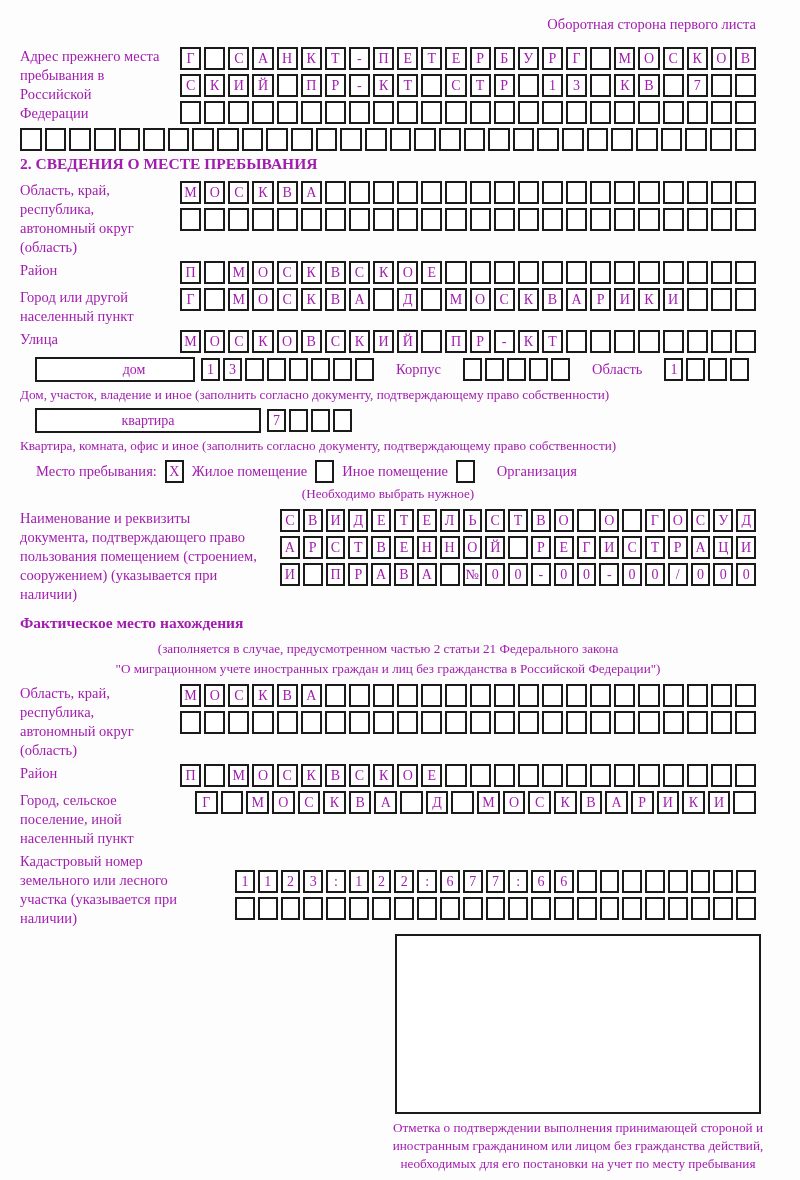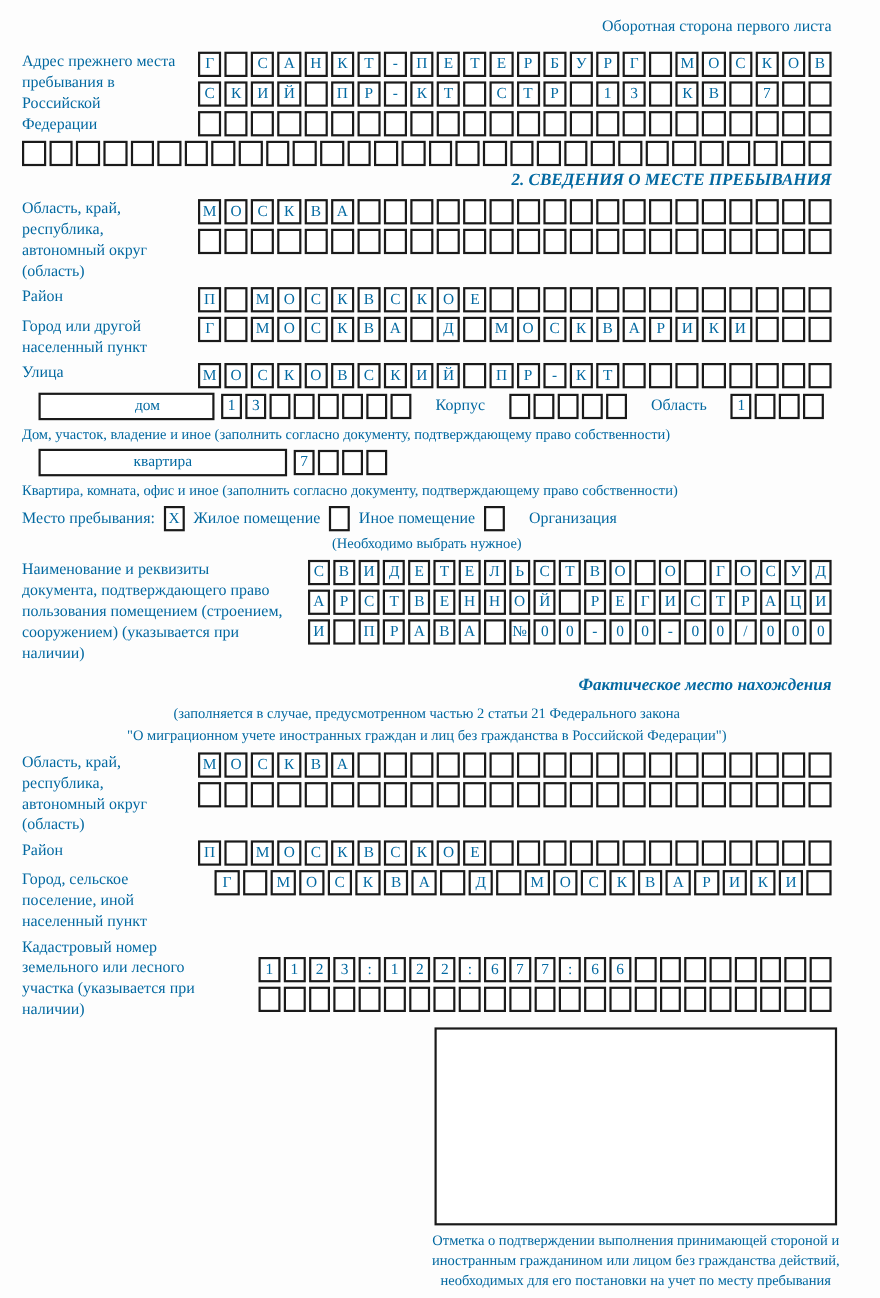--- a/index.html
+++ b/index.html
@@ -1,45 +1,45 @@
 <!DOCTYPE html>
 <html><head>
 <meta charset="utf-8">
 <style>
   html,body{margin:0;padding:0;background:#ffffff;}
   .page{
     width:800px;height:1180px;box-sizing:border-box;
-    padding:16px 44px 0 20px;background:#fdfdfd;color:#0369a1;
+    padding:16px 44px 0 20px;background:#fdfdfd;color:#a21caf;
     font-family:"Liberation Serif","DejaVu Serif",serif;overflow:hidden;position:relative;
   }
   .hdr{text-align:right;font-size:14.5px;margin-bottom:14px;}
   .content{width:736px;}
   .field{display:flex;margin-bottom:4px;align-items:flex-start;}
   .lbl{flex:none;font-size:14.5px;line-height:19px;padding-right:20px;box-sizing:border-box;}
   .lw160{width:160px;} .lw175{width:175px;} .lw260{width:260px;} .lw215{width:215px;}
   .rows{flex:1;display:flex;flex-direction:column;gap:4px;min-width:0;}
   .cellrow{display:flex;gap:3px;flex:1;}
   .rows .cellrow{flex:none;}
   .cell{
     flex:1 1 0;height:23px;border:2px solid #1a1a1a;box-sizing:border-box;
     display:flex;align-items:center;justify-content:center;
     font-size:14px;background:#fff;min-width:0;
   }
   .fullrow{display:flex;gap:3px;width:736px;margin-bottom:2px;}
   .fcells{display:flex;gap:3px;}
   .fcells .cell{flex:none;width:19px;}
   .caption{font-size:13.2px;text-align:center;line-height:18px;margin:2px 0 6px;}
   .caption-left{font-size:13.2px;text-align:left;line-height:18px;margin:2px 0 4px;}
-  .sec-title{text-align:right;font-weight:bold;font-size:15.5px;margin:4px 0 8px;font-style:italic;}
+  .sec-title{text-align:left;font-weight:bold;font-size:15.5px;margin:4px 0 8px;}
   .inline-row{display:flex;align-items:center;margin:2px 0 4px 15px;}
   .widebox{height:25px;border:2px solid #1a1a1a;box-sizing:border-box;display:flex;align-items:center;justify-content:center;font-size:14px;background:#fff;}
   .dom-box{width:160px;margin-right:6px;padding-left:38px;}
   .kv-box{width:226px;margin-right:6px;}
   .small-lbl{font-size:14.5px;margin:0 22px;}
-  .mesto{display:flex;align-items:center;font-size:14.5px;margin:5px 0 2px;}
+  .mesto{display:flex;align-items:center;font-size:14.5px;margin:5px 16px 2px;}
   .mesto .fcells{margin:0 8px;}
   .opt-gap{margin-left:22px;}
   .markbox{width:362px;height:176px;border:2px solid #1a1a1a;margin:6px 0 5px 375px;background:#fff;}
   .markcap{width:396px;margin-left:360px;text-align:center;font-size:13.2px;line-height:18px;}
 </style>
 </head>
 <body>
 
 <div class="page">
 

